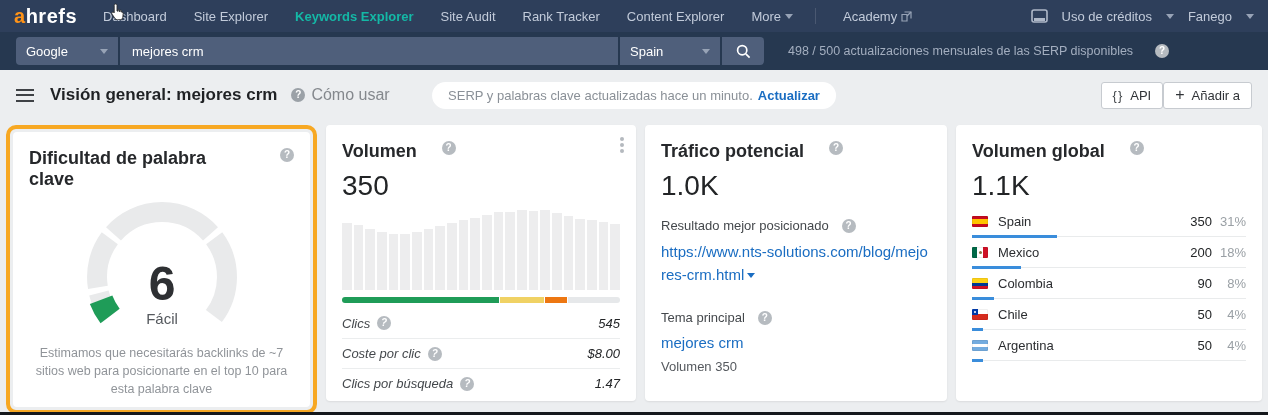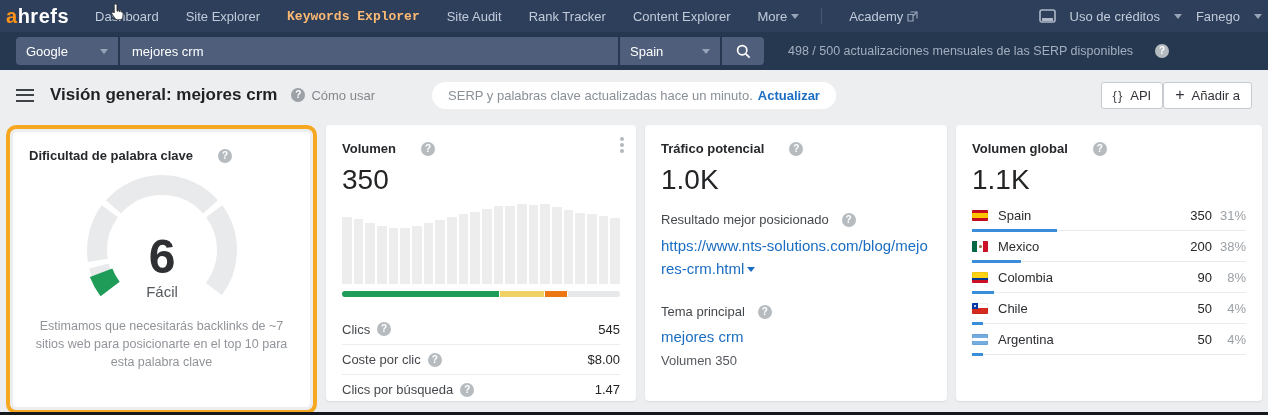--- a/index.html
+++ b/index.html
@@ -1,26 +1,26 @@
 <!DOCTYPE html>
 <html><head>
 <meta charset="utf-8">
 <style>
   * { margin:0; padding:0; box-sizing:border-box; }
   html,body { width:1268px; }
   body { font-family:"Liberation Sans", sans-serif; background:#eceef0; }
   .page { position:relative; width:1268px; height:415px; overflow:hidden; background:#eceef0; }
 
   
-  .nav { height:32px; background:#2e3f5b; display:flex; align-items:center; padding:0 6px; position:relative;text-align:center; }
+  .nav { height:32px; background:#2e3f5b; display:flex; align-items:center; padding:0 14px; position:relative;text-align:center; }
   .logo { font-size:20px; font-weight:bold; color:#fff; letter-spacing:.5px; margin-right:26px; }
   .logo .a { color:#ff9317; }
   .nav-items { display:flex; align-items:center; gap:27px; }
   .nav-item { font-size:13px; color:#c2cbda; cursor:default; white-space:nowrap; }
-  .nav-item.active { color:#fdba74; font-weight:bold;font-family:Liberation Mono, monospace; }
+  .nav-item.active { color:#14b8a6; font-weight:bold; }
   .more-wrap, .academy-wrap { display:flex; align-items:center; gap:4px; margin-left:27px; font-size:13px; color:#c2cbda; }
   .nav-divider { width:1px; height:16px; background:#4a5871; margin-left:22px; }
   .caret { width:0; height:0; border-left:4px solid transparent; border-right:4px solid transparent; border-top:5px solid #97a3b6; display:inline-block; }
   .nav-right { margin-left:auto; display:flex; align-items:center; gap:14px; }
   .win-icon svg { display:block; }
   .nav-right .label { font-size:13px; color:#c2cbda; }
   .cursor { position:absolute; left:110px; top:3px; z-index:50; }
 
   
   .searchrow { height:38px; background:#263850; display:flex; align-items:center; padding:0 16px; }
@@ -35,48 +35,48 @@
 
   .qicon { display:inline-block; width:14px; height:14px; border-radius:50%; background:#b6bbc0; color:#fff; font-size:10px; font-weight:bold; text-align:center; line-height:14px; flex:0 0 auto; }
   .qicon::after { content:"?"; }
   .qicon.dark { background:#9ba1a7; }
 
   
   .headrow { height:50px; display:flex; align-items:center; padding:8px 16px; position:relative; }
   .burger { width:18px; height:13px; border-top:2px solid #3f4246; border-bottom:2px solid #3f4246; position:relative; margin-right:16px; }
   .burger::after { content:""; position:absolute; left:0; right:0; top:3.5px; height:2px; background:#3f4246; }
   .page-title { font-size:17px; font-weight:bold; color:#1f2124; margin-right:14px; white-space:nowrap; }
-  .howto { display:flex; align-items:center; gap:6px; font-size:13px; color:#84888d; }
+  .howto { display:flex; align-items:center; gap:6px; font-size:16px; color:#84888d; }
   .serp-pill { position:absolute; left:50%; transform:translateX(-50%); background:#fff; border-radius:15px; height:27px; display:flex; align-items:center; padding:0 16px; font-size:13px; color:#8a9097; white-space:nowrap; gap:5px; }
   .serp-pill .refresh { color:#1a6dc2; font-weight:bold; cursor:pointer; }
   .head-btns { margin-left:auto; display:flex; }
   .btn { height:27px; background:#fff; border:1px solid #c7cbd0; border-radius:3px; padding:0 11px; font-size:13px; color:#303337; display:flex; align-items:center; gap:7px; cursor:pointer; white-space:nowrap; }
   .braces::before { content:"{}"; font-size:13px; color:#44484c; letter-spacing:1px; }
   .plus::before { content:"+"; font-size:16px; color:#303337; }
 
   
   .cards { display:flex; gap:9px; padding:5px 6px 0 6px; align-items:flex-start; }
   .card { background:#fff; border-radius:4px; box-shadow:0 1px 2px rgba(0,0,0,.08); padding:16px; height:276px; position:relative; }
   .kd-wrap { border:4px solid #f7a823; border-radius:10px; padding:3px; width:311px; flex:0 0 auto; height:289px; }
   .kd-card { width:100%; height:100%; padding:16px; box-shadow:none; }
-  .card-title { font-size:13px; font-weight:bold; color:#26282b; display:flex; align-items:flex-end; gap:25px; }
+  .card-title { font-size:18px; font-weight:bold; color:#26282b; display:flex; align-items:flex-start; gap:25px; }
   .big-num { font-size:28px; color:#222426; margin-top:8px; }
 
   
   .gauge-box { display:flex; justify-content:center; margin-top:2px; }
   .kd-desc { font-size:12.5px; color:#909499; text-align:center; line-height:1.45; margin:2px auto 0; max-width:262px; }
 
   
   .vol-card { width:310px; flex:0 0 auto; }
   .kebab { position:absolute; right:12px; top:18px; width:4px; height:4px; border-radius:50%; background:#b4b9be; box-shadow:0 -6px 0 #b4b9be, 0 6px 0 #b4b9be; cursor:pointer; }
   .vchart { height:80px; margin-top:8px; display:flex; align-items:flex-end; gap:2px; }
   .vbar { flex:1; background:#ededee; }
   .stack { height:6px; border-radius:3px; overflow:hidden; display:flex; margin-top:7px; gap:1px; background:#fff; }
   .stack span { height:100%; display:block; }
-  .mrows { margin-top:17px; }
+  .mrows { margin-top:5px;font-style:italic; }
   .mrow { display:flex; align-items:center; height:30px; font-size:13px; color:#44484c; }
   .mrow + .mrow { border-top:1px solid #ebedee; }
   .mrow .lbl { display:flex; align-items:center; gap:7px; }
   .mrow .val { margin-left:auto; color:#232527; }
 
   
   .tp-card { width:302px; flex:0 0 auto; }
   .sub-label { font-size:13px; color:#44484c; display:flex; align-items:center; gap:13px; }
   .mt14 { margin-top:16px; } .mt22 { margin-top:24px; }
   .link { color:#1a6dc2; font-size:15px; line-height:1.5; cursor:pointer; word-break:break-all; }
@@ -332,21 +332,21 @@
             <span class="cval">350</span>
             <span class="cpct">31%</span>
             <span class="baseline"></span>
             <span class="bluebar" style="width: 31%;"></span>
           </div>
 
           <div class="crow">
             <span class="flag flag-mx"></span>
             <span class="cname">Mexico</span>
             <span class="cval">200</span>
-            <span class="cpct">38%</span>
+            <span class="cpct">18%</span>
             <span class="baseline"></span>
             <span class="bluebar" style="width: 18%;"></span>
           </div>
 
           <div class="crow">
             <span class="flag flag-co"></span>
             <span class="cname">Colombia</span>
             <span class="cval">90</span>
             <span class="cpct">8%</span>
             <span class="baseline"></span>

